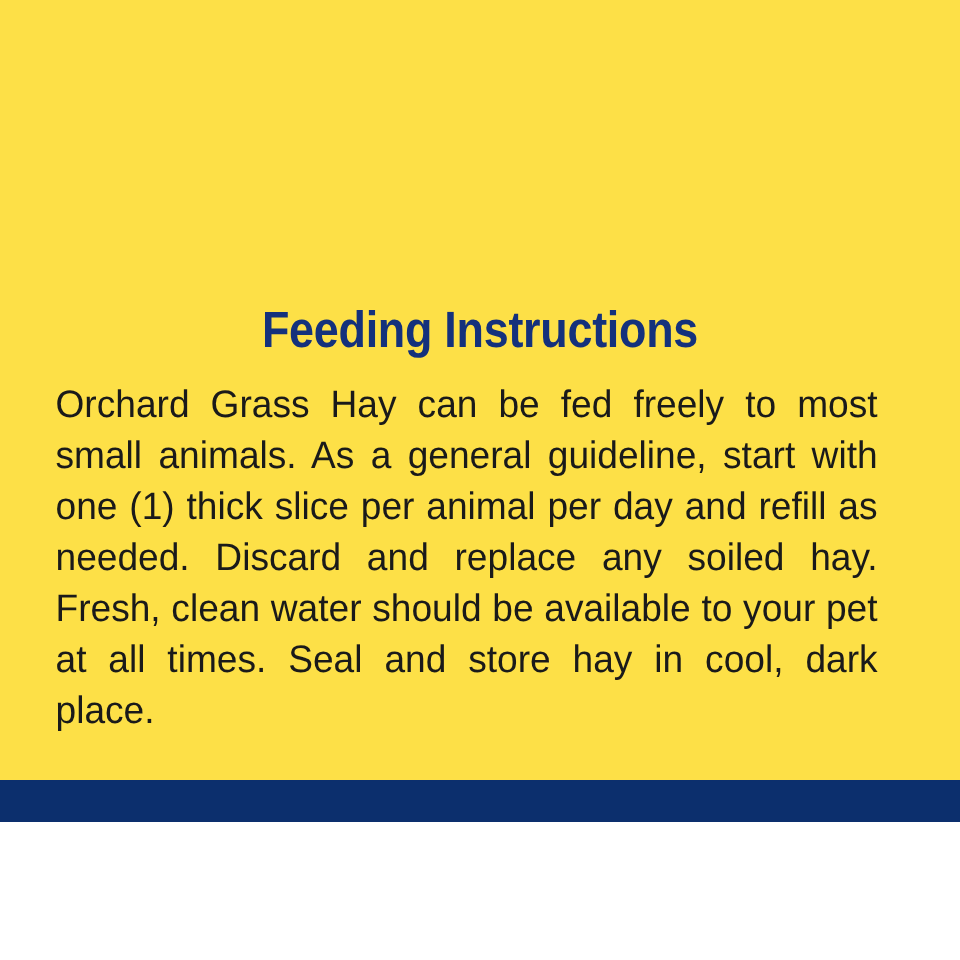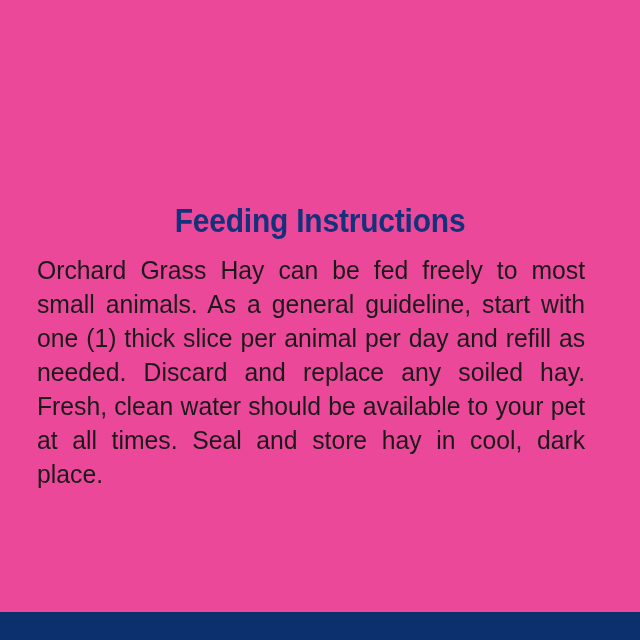--- a/index.html
+++ b/index.html
@@ -10,22 +10,22 @@
     width: 640px;
     height: 640px;
     background: #ffffff;
     font-family: "Liberation Sans", sans-serif;
     overflow: hidden;
   }
 
   #page {
     position: relative;
     width: 640px;
-    height: 640px;
-    background: #ec4899;
+    height: 548px;
+    background: #fde047;
     box-sizing: border-box;
   }
 
   
   .panel-title {
     position: absolute;
     top: 178px;
     left: 0;
     width: 640px;
     text-align: center;

